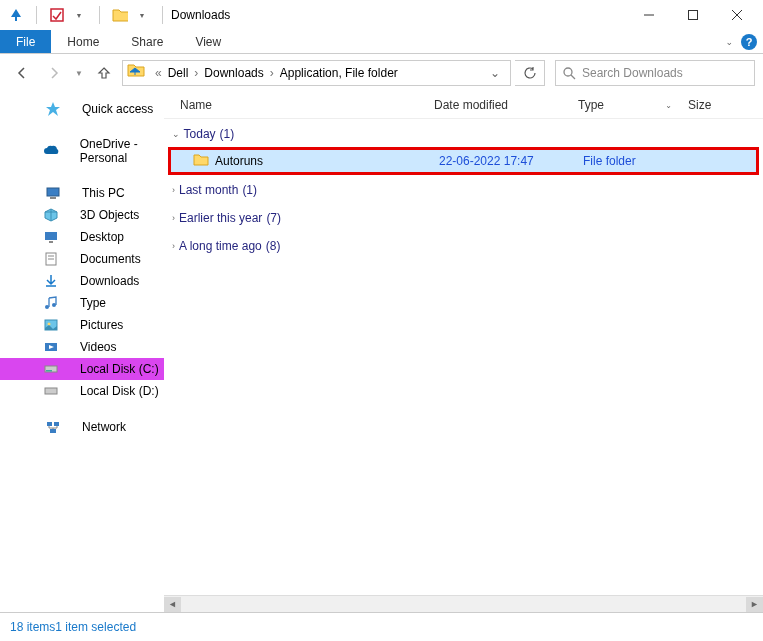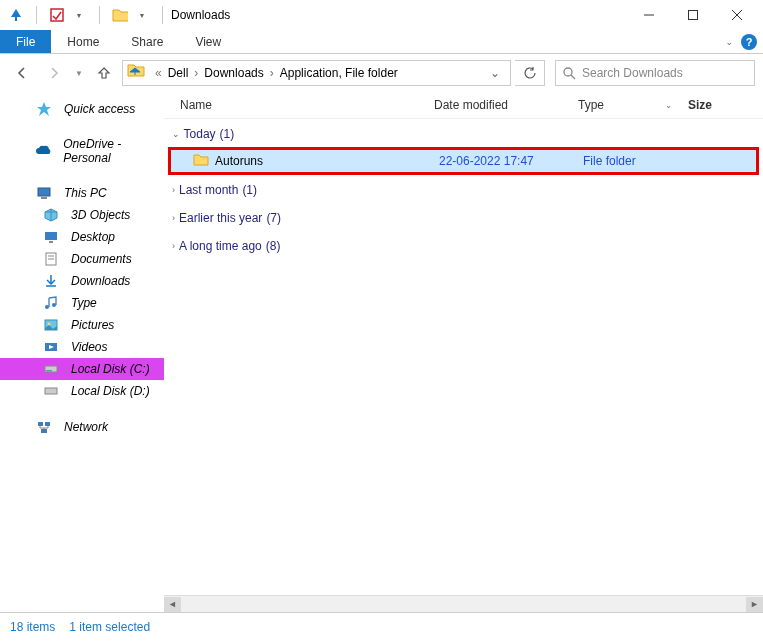--- a/index.html
+++ b/index.html
@@ -31,51 +31,51 @@
     .bc-sep { color: #777; margin: 0 4px; }
     .bc-item { padding: 0 2px; }
     .bc-expand { margin-left: auto; padding: 0 6px; color: #666; }
     .refresh-btn { border: 1px solid #ccc; border-left: none; width: 30px; height: 26px; display: flex; align-items: center; justify-content: center; }
     .search-box { border: 1px solid #ccc; width: 200px; height: 26px; display: flex; align-items: center; padding: 0 6px; margin-left: 6px; color: #888; gap: 6px; }
     
     .content-area { flex: 1; display: flex; overflow: hidden; }
     
     .nav-pane { width: 164px; padding: 6px 0; overflow-y: auto; }
     .np-group { margin-bottom: 14px; }
-    .np-item { display: flex; align-items: center; padding: 3px 0 3px 14px; gap: 12px; cursor: pointer; font-style: italic; }
+    .np-item { display: flex; align-items: center; padding: 3px 0 3px 14px; gap: 21px; cursor: pointer; }
     .np-item.sub { padding-left: 43px; }
     .np-item.selected { background: #d946ef; }
     .np-icon { width: 16px; height: 16px; display: flex; align-items: center; justify-content: center; flex-shrink: 0; }
     .np-chev { width: 10px; color: #666; font-size: 9px; }
     
     .file-list { flex: 1; display: flex; flex-direction: column; overflow: hidden; }
     .fl-header { display: flex; border-bottom: 1px solid #eee; padding: 6px 0; }
     .fl-col { color: #333; padding-left: 10px; display: flex; align-items: center; gap: 2px; }
     .fl-col.name { width: 260px; padding-left: 16px; }
     .fl-col.date { width: 144px; text-align: center; }
     .fl-col.type { width: 110px; }
-    .fl-col.size { flex: 1; font-weight: bold; }
+    .fl-col.size { flex: 1; }
     .fl-body { flex: 1; overflow: auto; }
     .fl-group { display: flex; align-items: center; padding: 8px 0 6px 8px; color: #26267f; gap: 4px; }
     .fl-group-chev { font-size: 9px; color: #666; }
     .fl-group.collapsed .fl-group-chev { }
     .fl-row-highlight { border: 3px solid #e60000; margin: 0 4px; }
     .fl-row-inner { display: flex; align-items: center; width: 100%; background: #cce8ff; height: 22px; }
     .fl-cell { padding-left: 10px; }
     .fl-cell.name { width: 258px; display: flex; align-items: center; gap: 6px; padding-left: 22px; }
     .fl-cell.date { width: 144px; color: #1d4ed8; }
     .fl-cell.type { width: 110px; color: #1d4ed8; }
     .fl-cell.size { flex: 1; }
     .fl-folder-icon { width: 16px; height: 14px; }
     
     .h-scrollbar { height: 17px; background: #f0f0f0; border-top: 1px solid #ddd; display: flex; align-items: center; }
     .h-sb-arrow { width: 17px; height: 15px; background: #dadada; display: flex; align-items: center; justify-content: center; color: #666; font-size: 9px; }
     .h-sb-track { flex: 1; background: #f0f0f0; height: 15px; position: relative; }
     
-    .statusbar { height: 24px; border-top: 1px solid #ccc; display: flex; align-items: center; padding: 14px 10px; gap: 14px; color: #1979ca; }
+    .statusbar { height: 24px; border-top: 1px solid #ccc; display: flex; align-items: center; padding: 14px 10px; color: #1979ca; }
   </style>
 </head>
 <body>
 
 <div class="titlebar">
   <div class="titlebar-icons">
     <span class="qat-icon">
       <svg width="16" height="16">
           <path d="M8 2 L13 10 L3 10 Z" fill="#1979ca"></path>
           <path d="M8 6 L8 14" stroke="#1979ca" stroke-width="2"></path>

